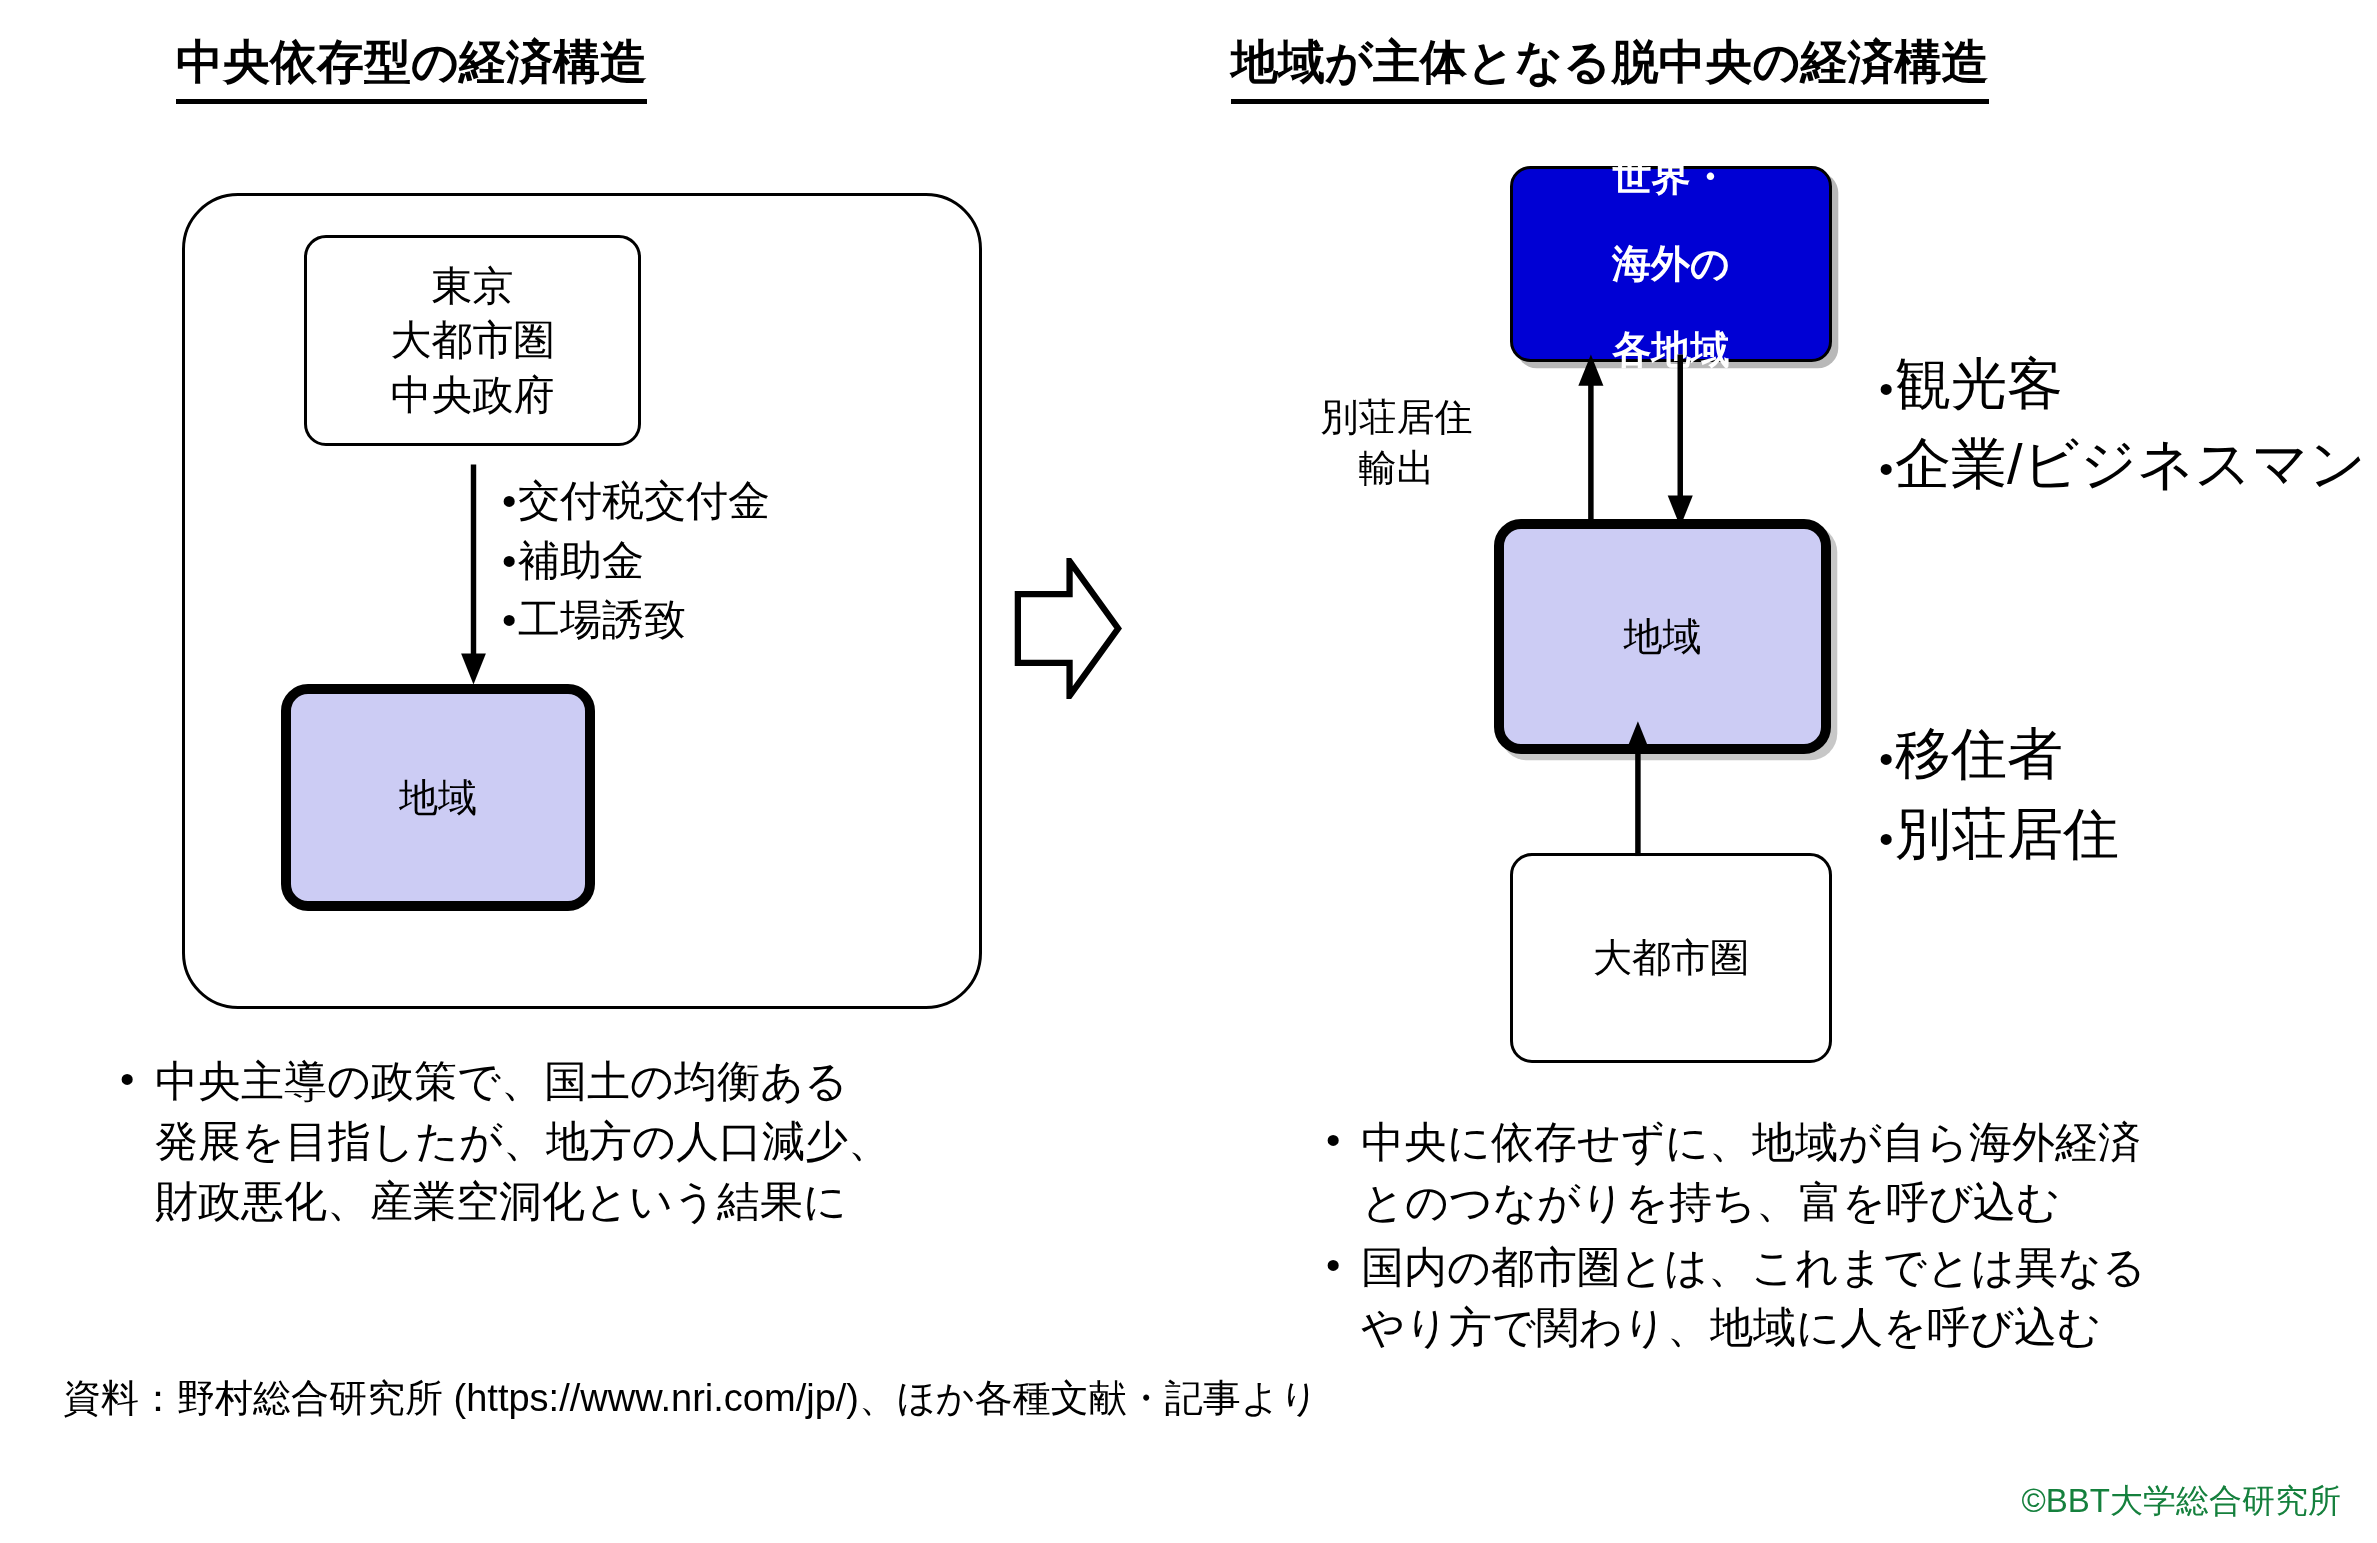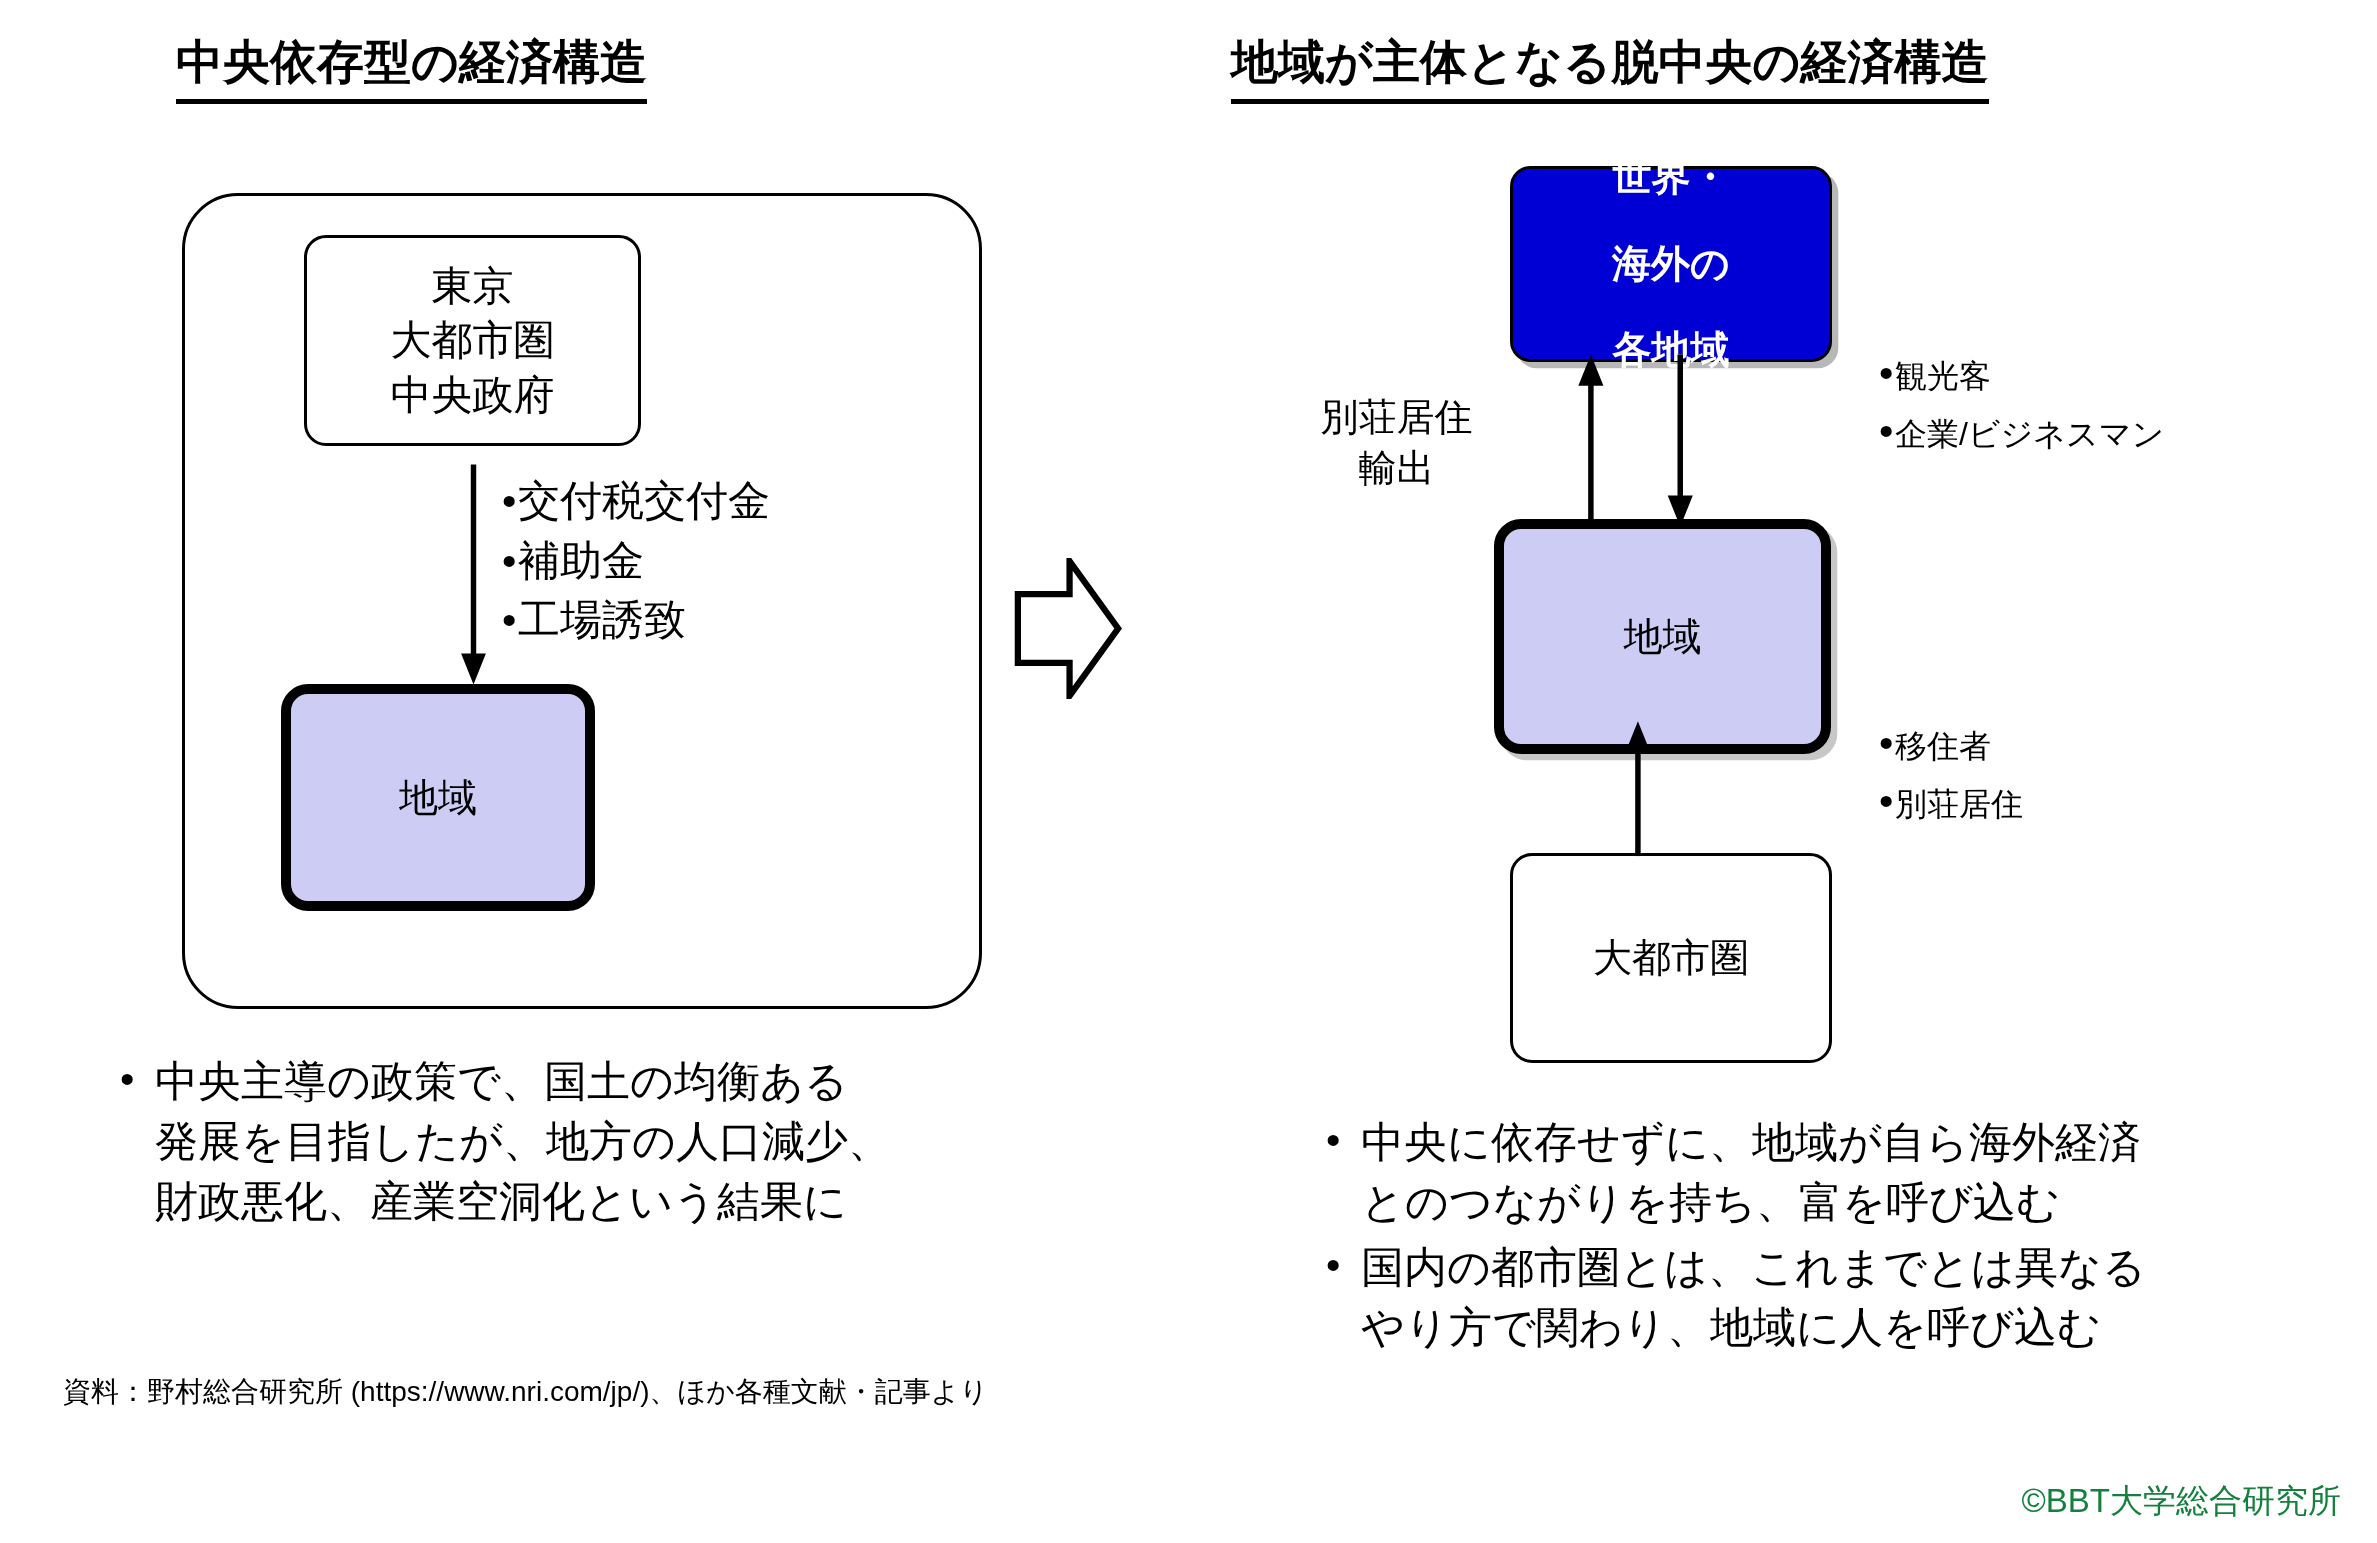--- a/index.html
+++ b/index.html
@@ -178,21 +178,21 @@
     width: 235px;
     text-align: center;
     font-size: 38px;
     line-height: 1.35;
     white-space: nowrap;
   }
   #export-label .l2 { display: block; }
 
   .right-bullets {
     position: absolute;
-    font-size: 32px;
+    font-size: 56px;
     line-height: 1.42;
     white-space: nowrap;
   }
   #bullets-inbound { left: 1879px; top: 344px; }
   #bullets-domestic { left: 1879px; top: 714px; }
   .right-bullets .bullet-row::before {
     content: "\2022";
     font-size: 41px;
     margin-right: 1.6px;
   }
@@ -223,21 +223,21 @@
     top: 0;
     font-size: 41px;
   }
   .para-block .cont { display: block; }
 
   
   #source-note {
     position: absolute;
     left: 63px;
     top: 1373px;
-    font-size: 28px;
+    font-size: 38px;
     white-space: nowrap;
   }
   #copyright-note {
     position: absolute;
     right: 36px;
     top: 1479px;
     font-size: 33px;
     white-space: nowrap;
     color: #15803d;
   }

